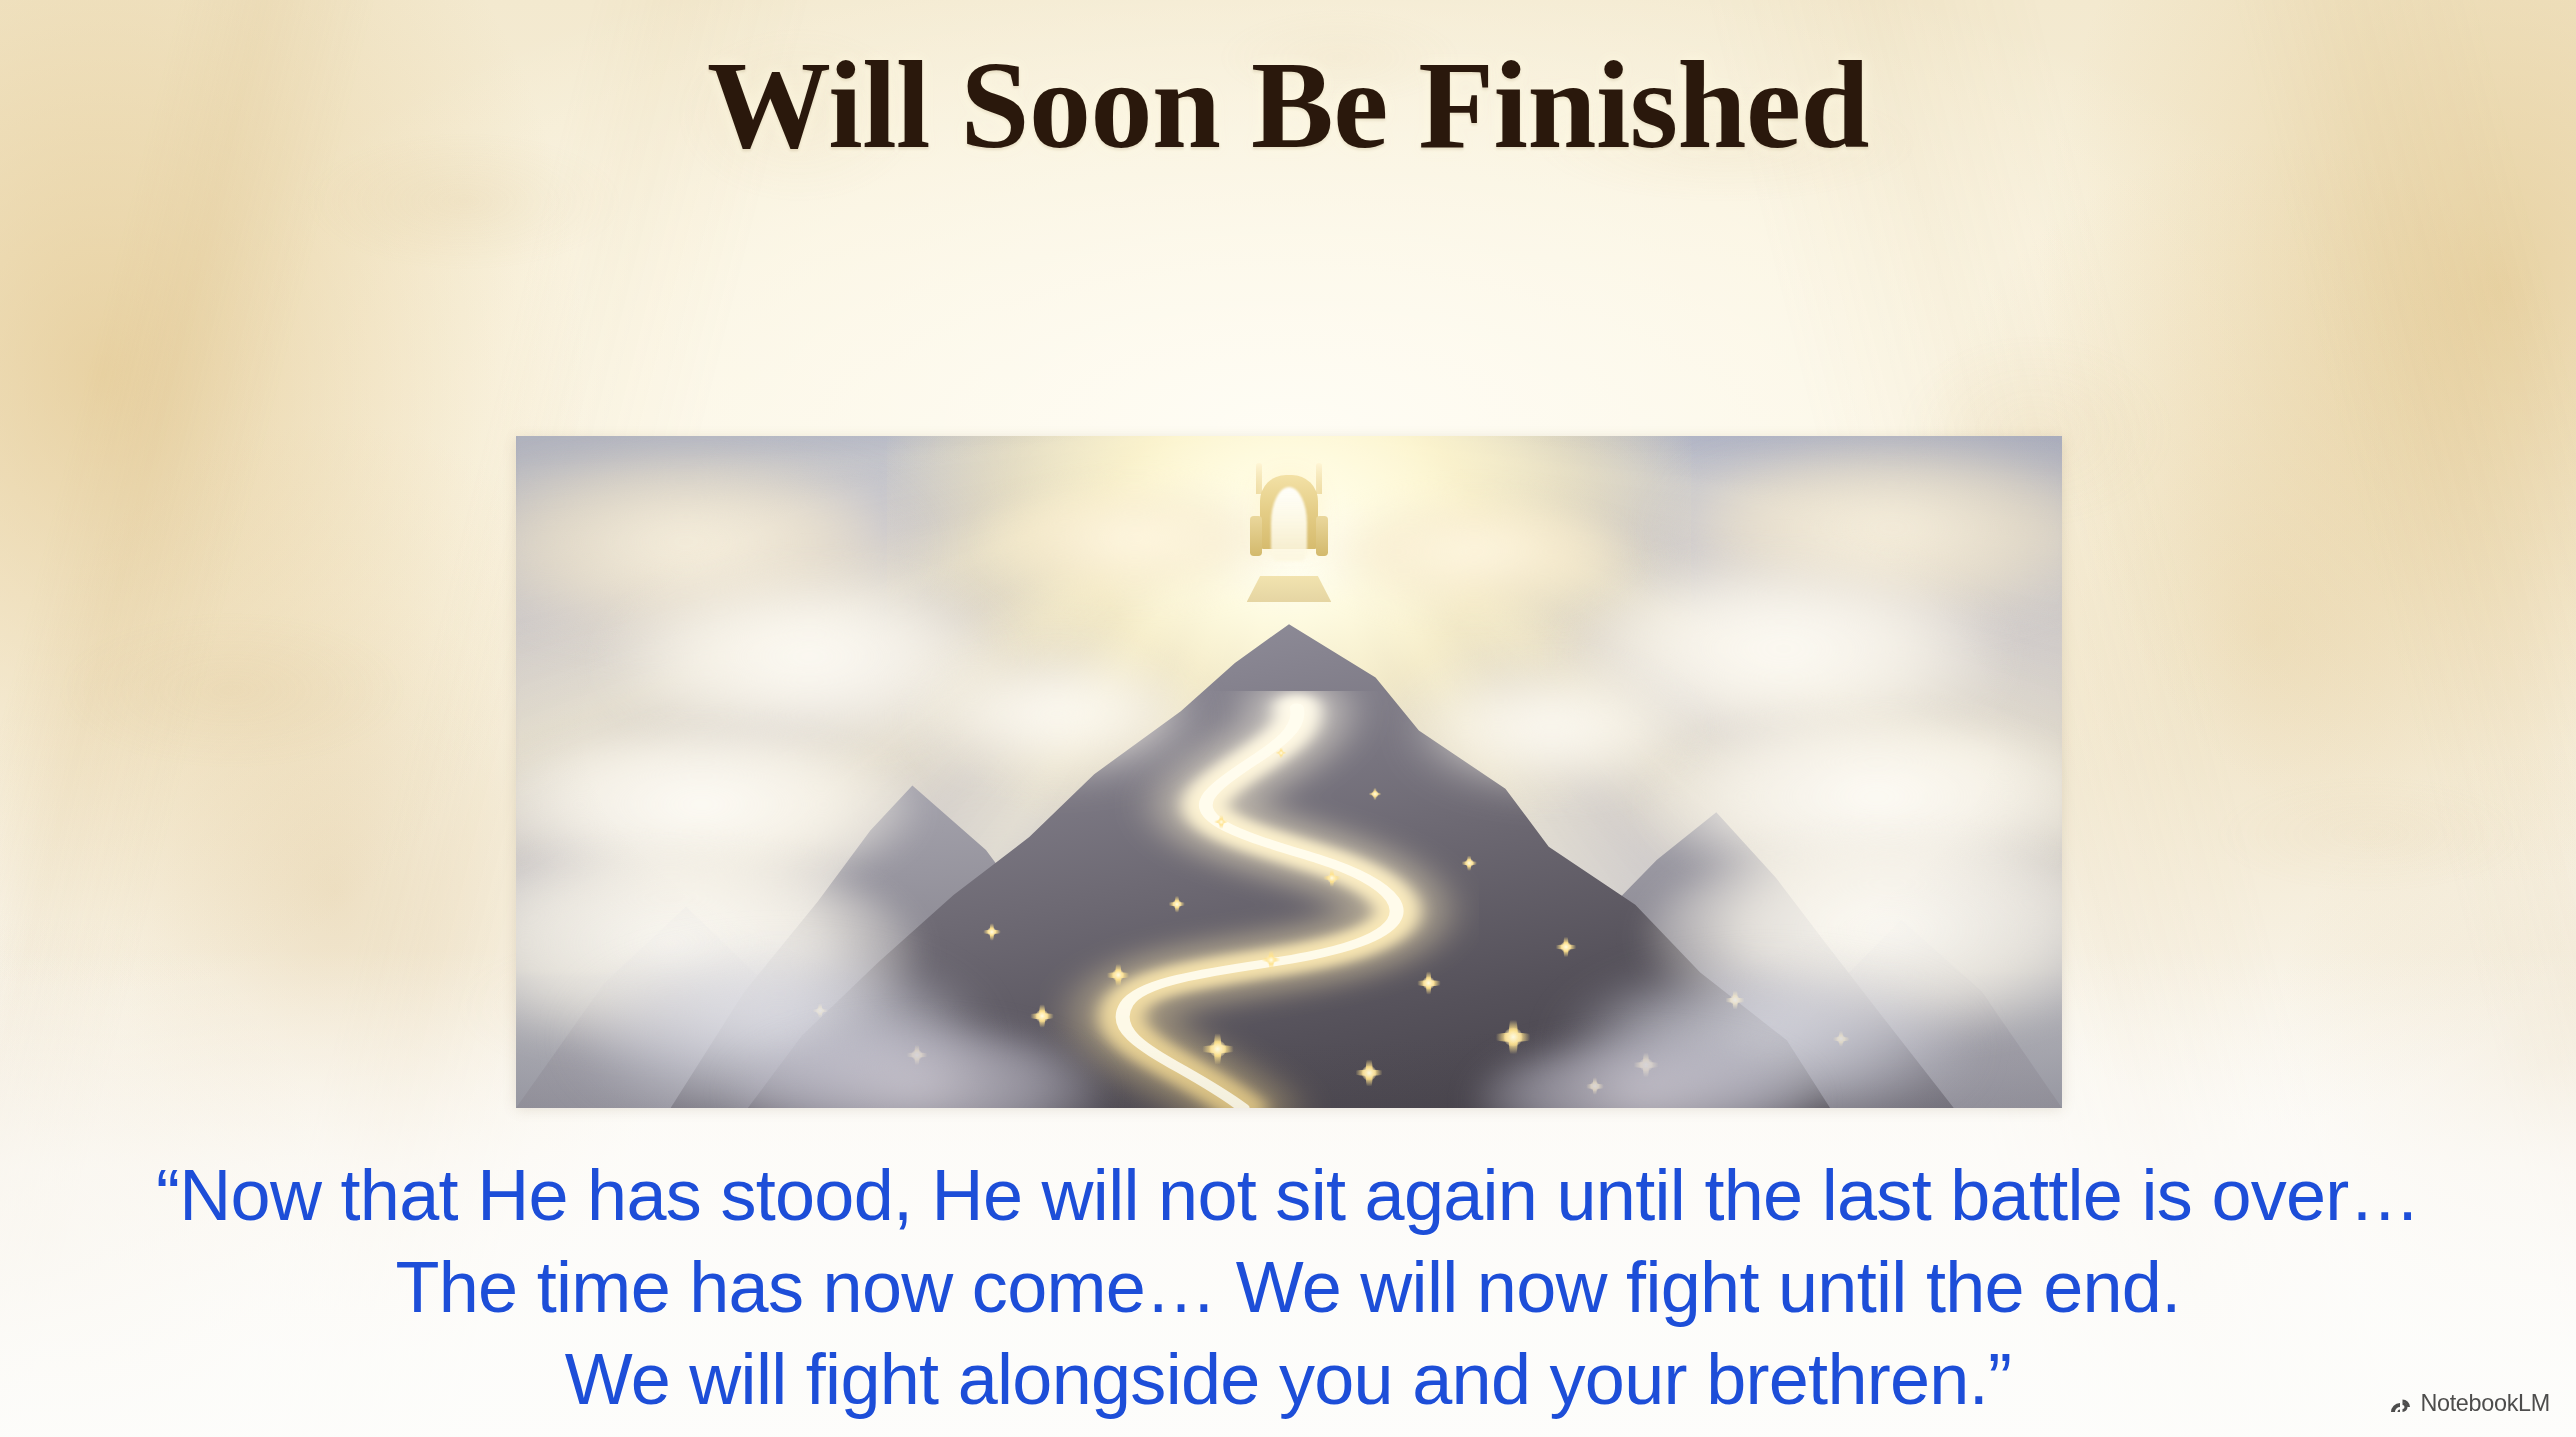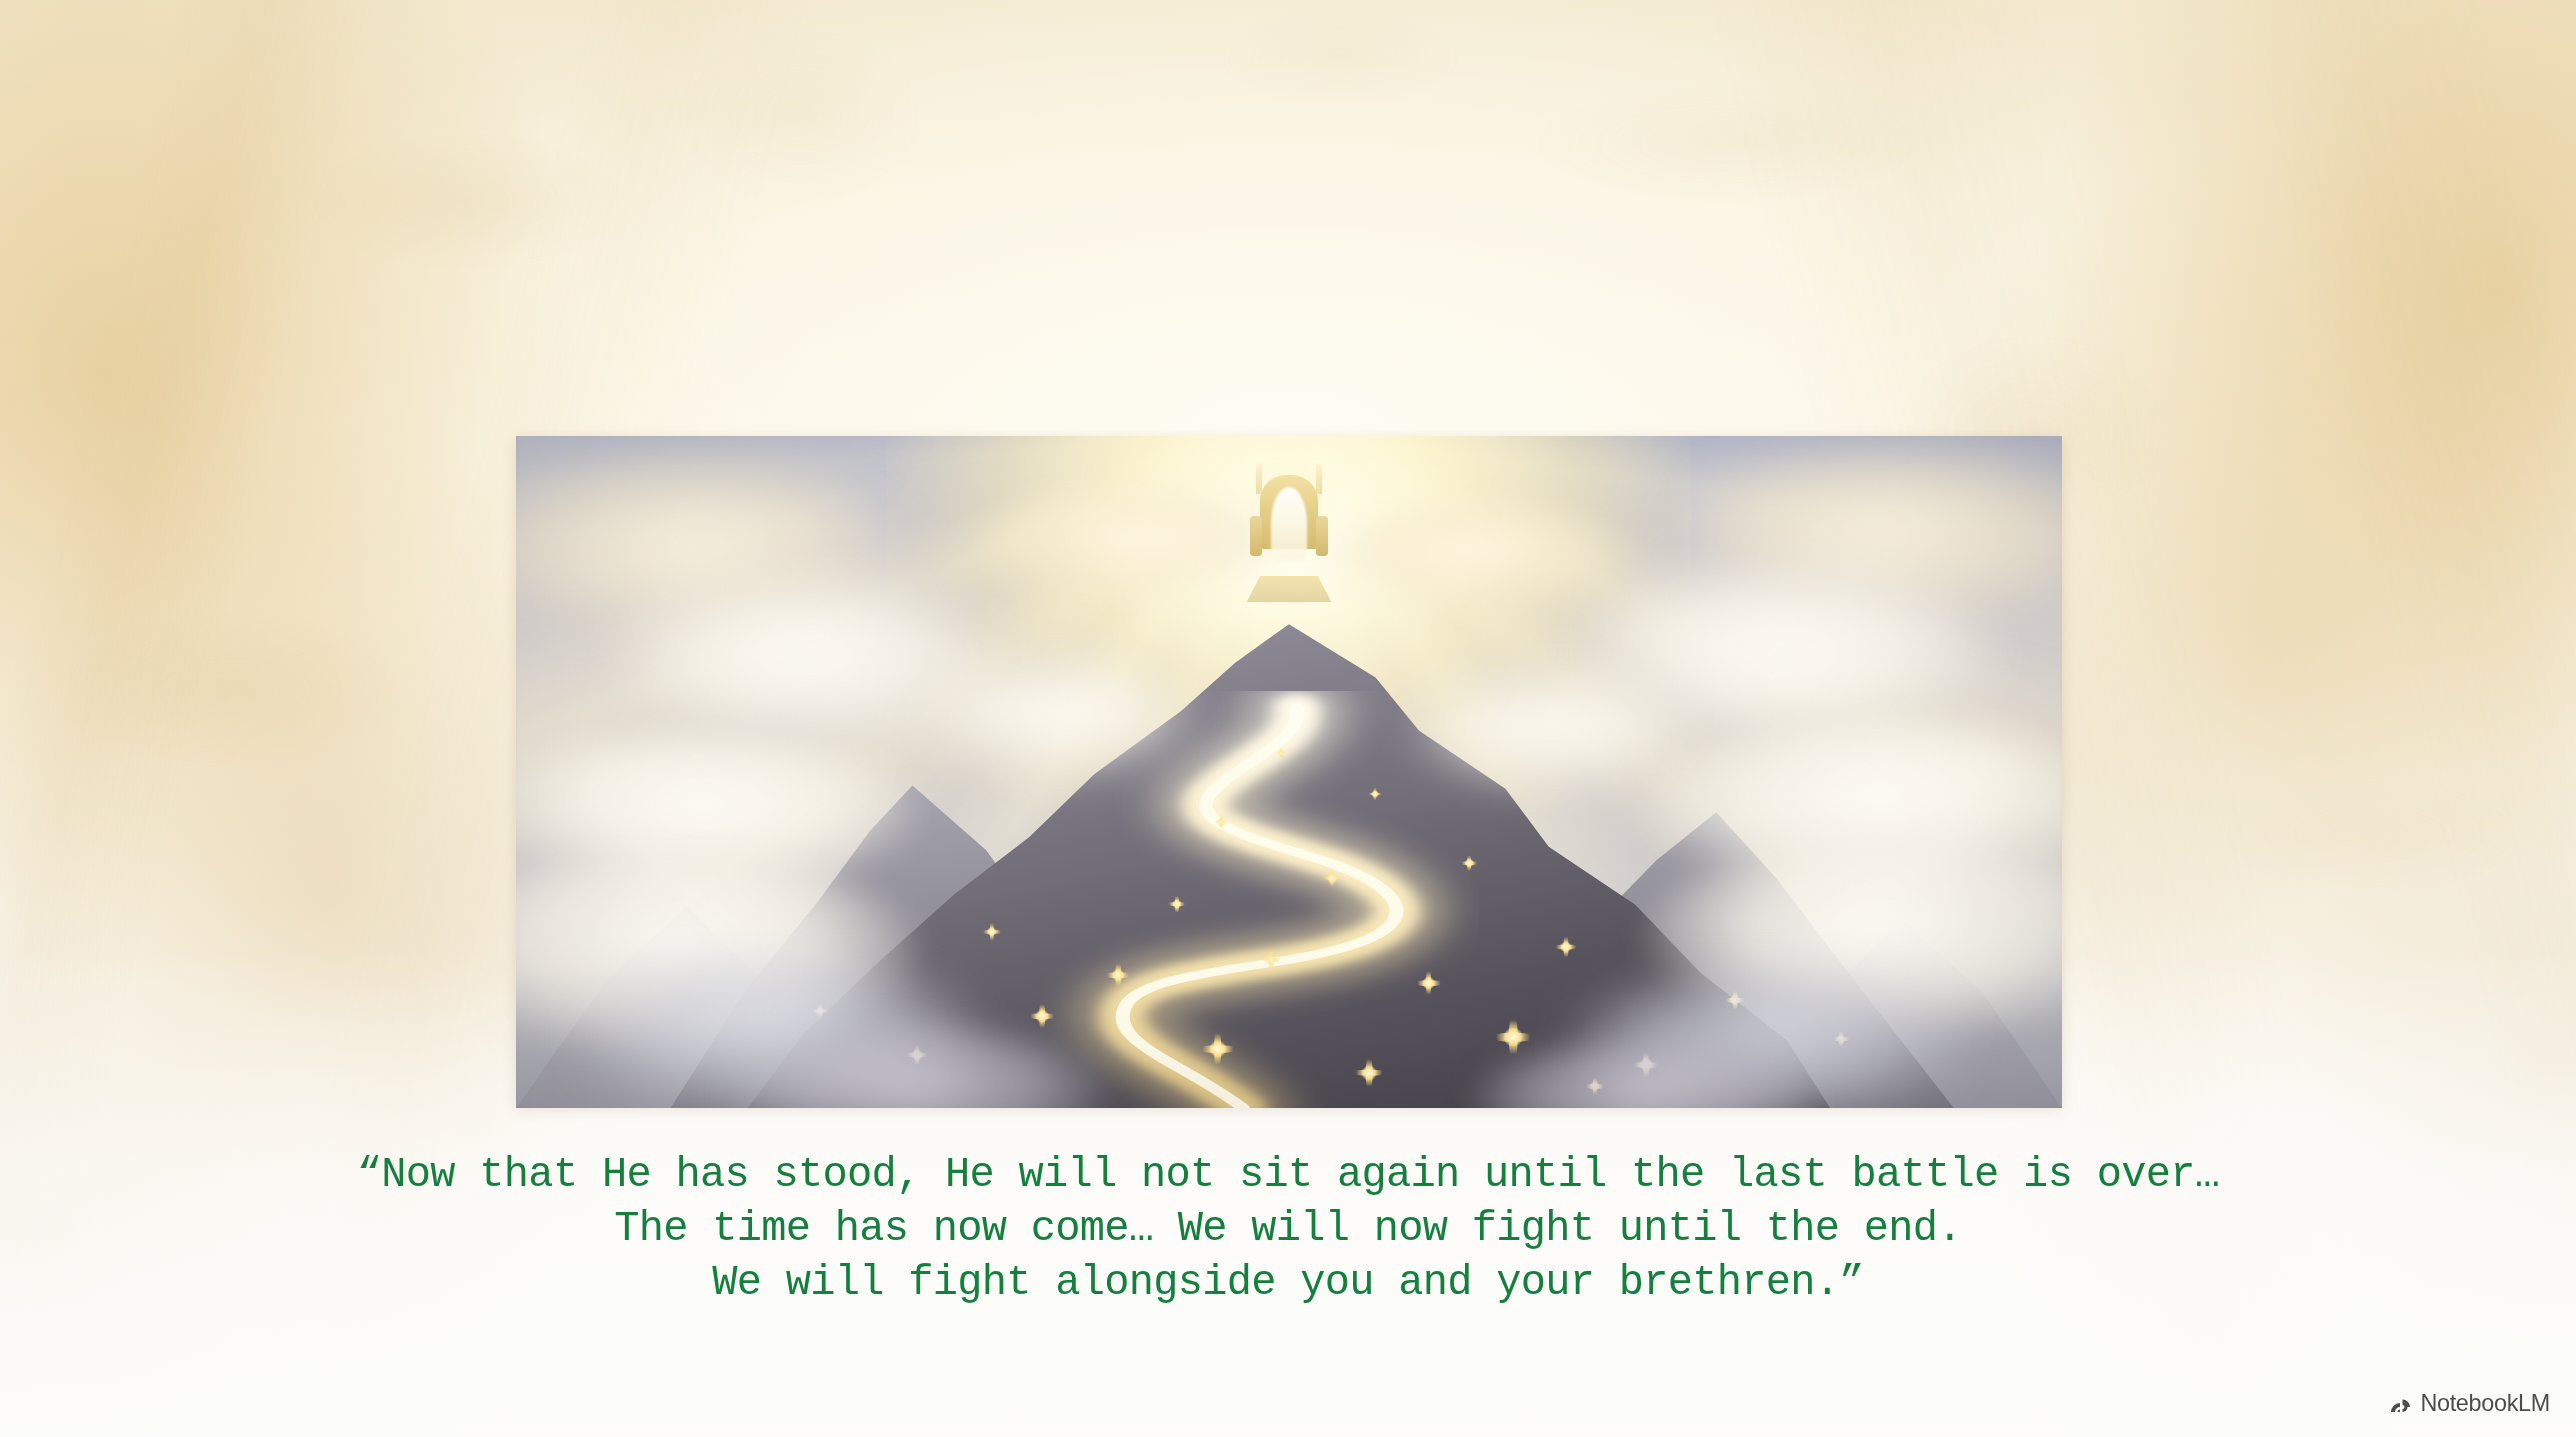--- a/index.html
+++ b/index.html
@@ -293,23 +293,23 @@
 
   
   .quote-block {
     position: absolute;
     left: 0; right: 0;
     top: 1149px;
     text-align: center;
     z-index: 6;
   }
   .quote-line {
-    color: #15803d;
-    font-family: Liberation Mono, monospace;
-    font-size: 42px;
+    color: #1d4ed8;
+    font-family: Liberation Sans, sans-serif;
+    font-size: 72px;
     line-height: 1.28;
     letter-spacing: -0.7px;
     white-space: nowrap;
     text-shadow: 0 0.9px 0.9px rgba(255,255,255,0.6);
   }
 
   
   .watermark {
     position: absolute;
     right: 26px;
@@ -335,20 +335,21 @@
 <div class="slide">
 
   <div class="bg-base"></div>
   <div class="bg-warm-left"></div>
   <div class="bg-warm-right"></div>
   <div class="bg-streaks"></div>
   <div class="bg-mottle"></div>
   <div class="bg-bottom-wash"></div>
 
   <div class="title-block">
+    <div class="title-line t-dark">Will Soon Be Finished</div>
   </div>
 
   <div class="art-frame">
     <div class="art-sky"></div>
     <div class="art-glow-rays"></div>
     <div class="art-halo"></div>
 
     <div class="mountain mtn-far-l"></div>
     <div class="mountain mtn-far-r"></div>
     <div class="mountain mtn-left"></div>

